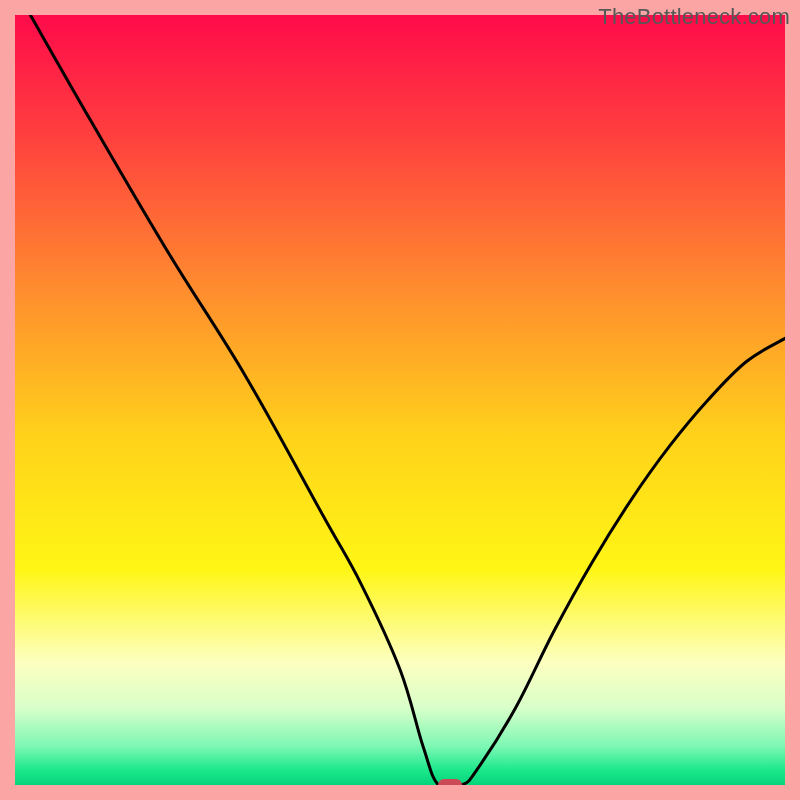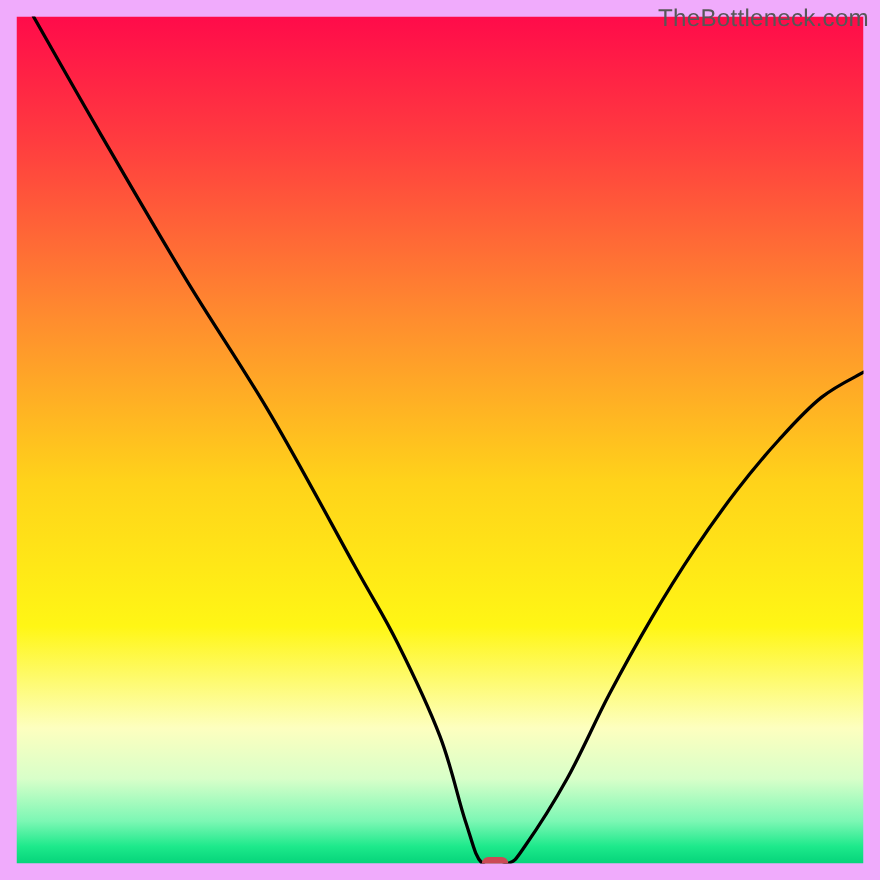--- a/index.html
+++ b/index.html
@@ -8,21 +8,21 @@
     width: 800px;
     height: 800px;
     background: #000;
     overflow: hidden;
     font-family: Arial, Helvetica, sans-serif;
   }
   .outer {
     position: relative;
     width: 800px;
     height: 800px;
-    background: #f0abfc;
+    background: #fca5a5;
   }
   .watermark {
     position: absolute;
     top: 4px;
     right: 10px;
     color: #575757;
     font-size: 22px;
     font-weight: 500;
     letter-spacing: 0.2px;
     z-index: 20;

